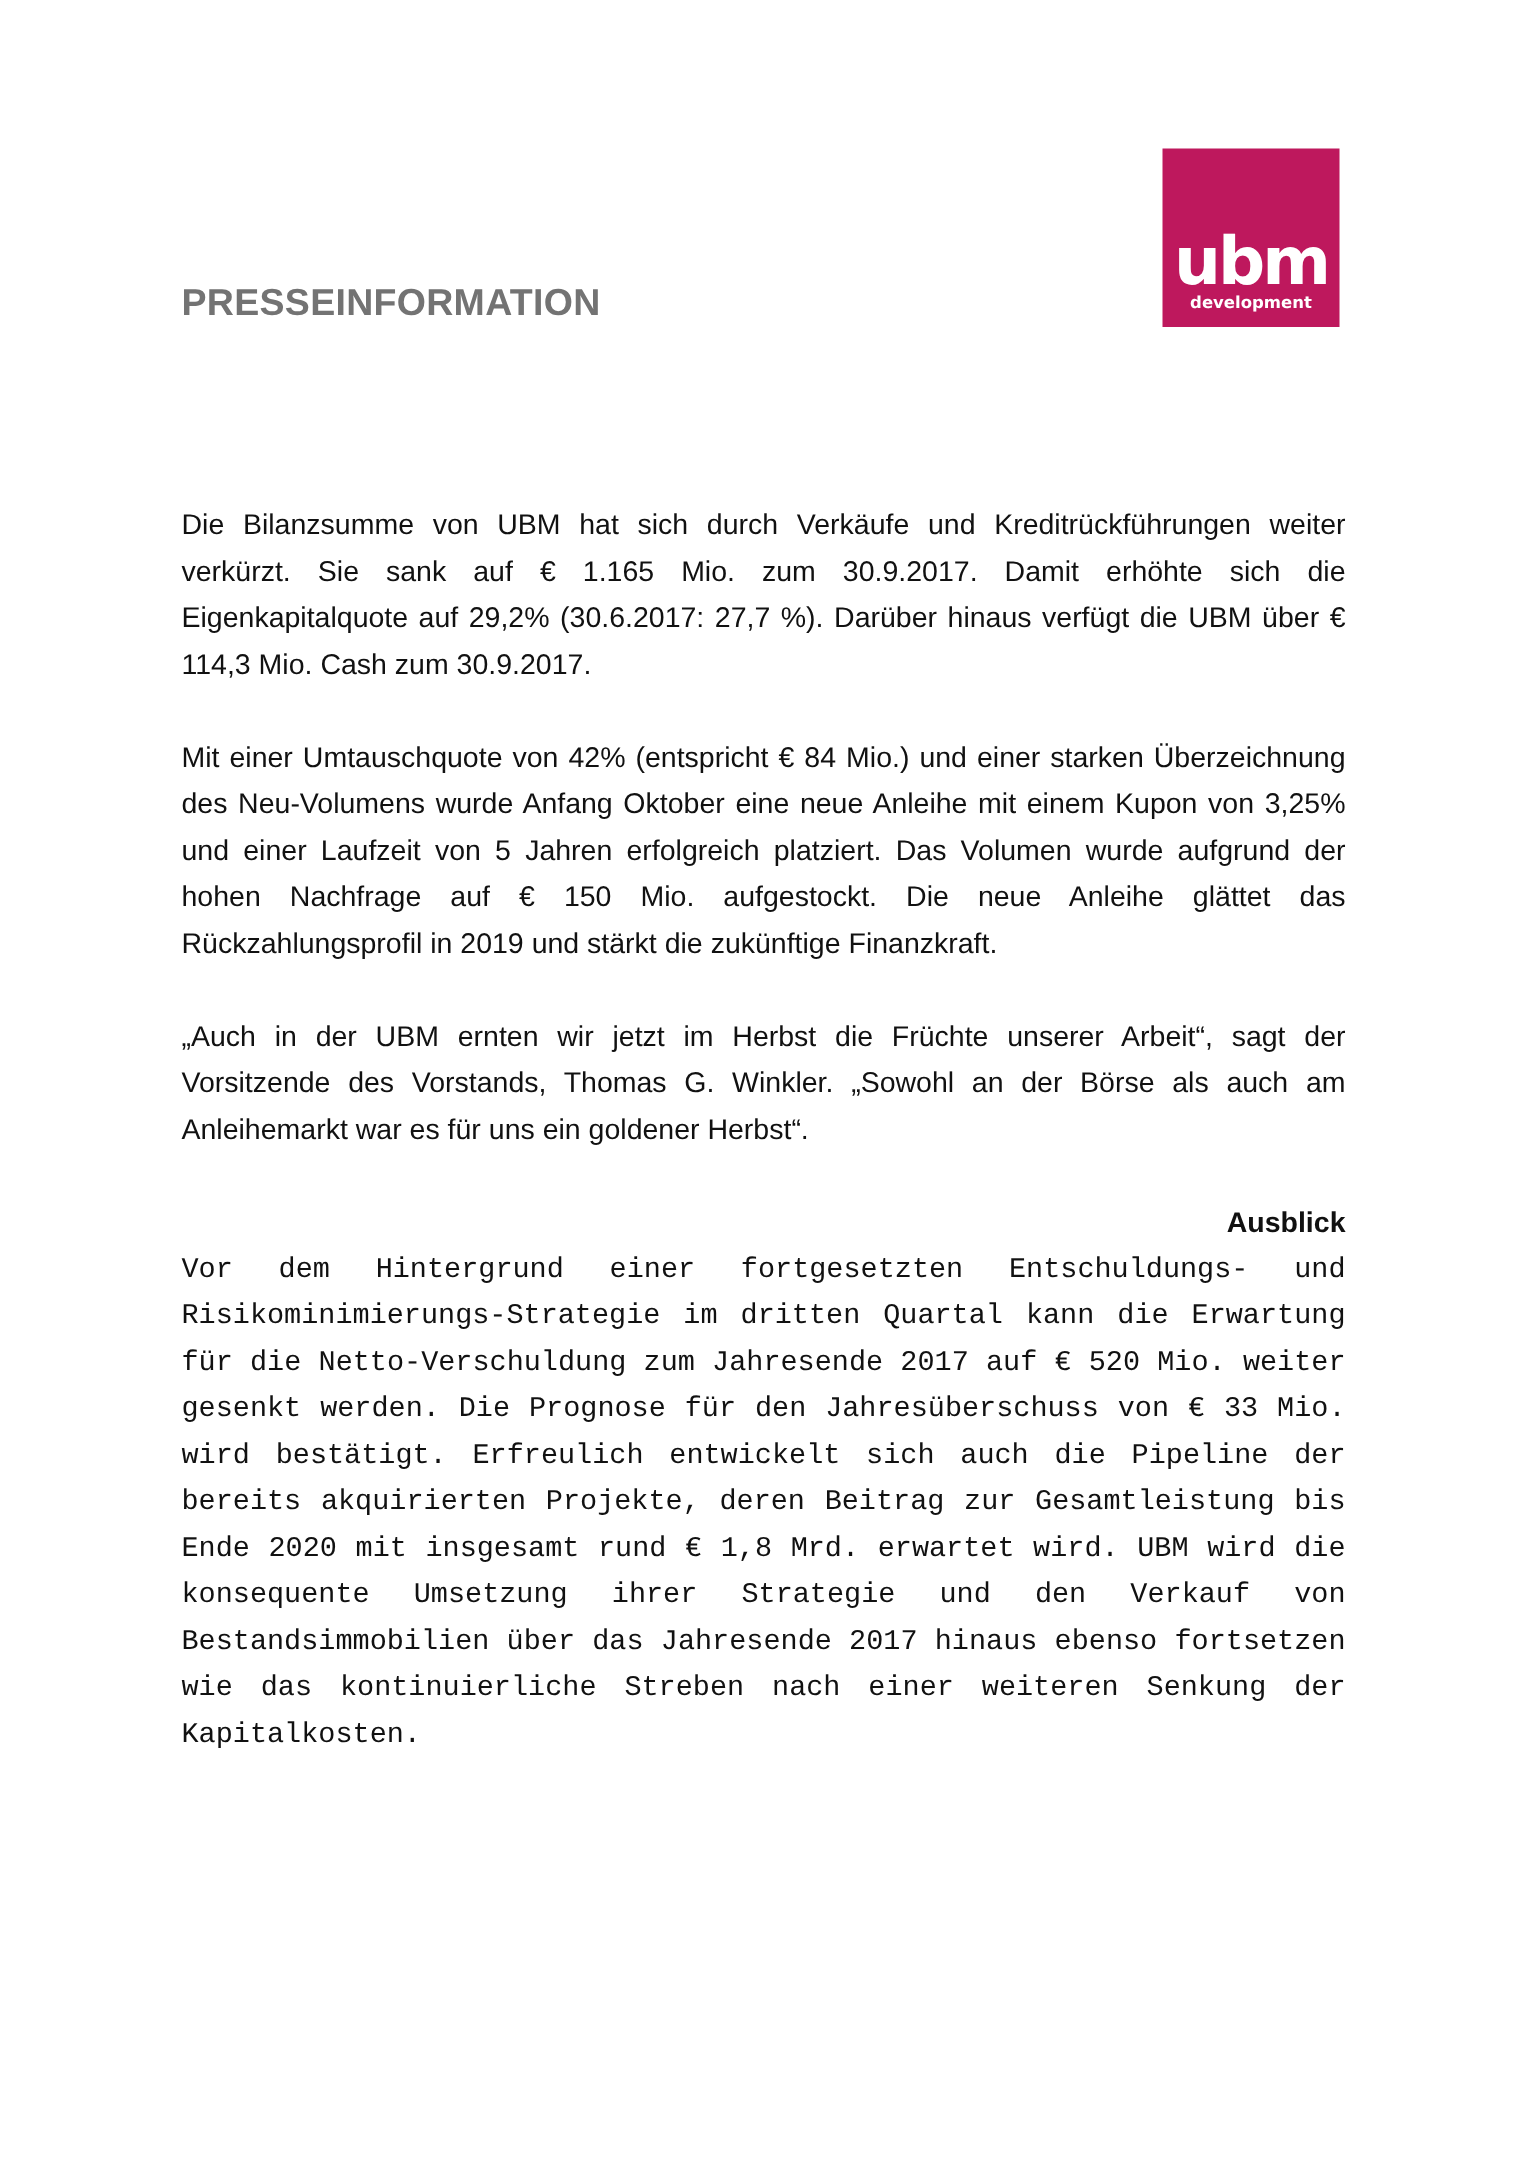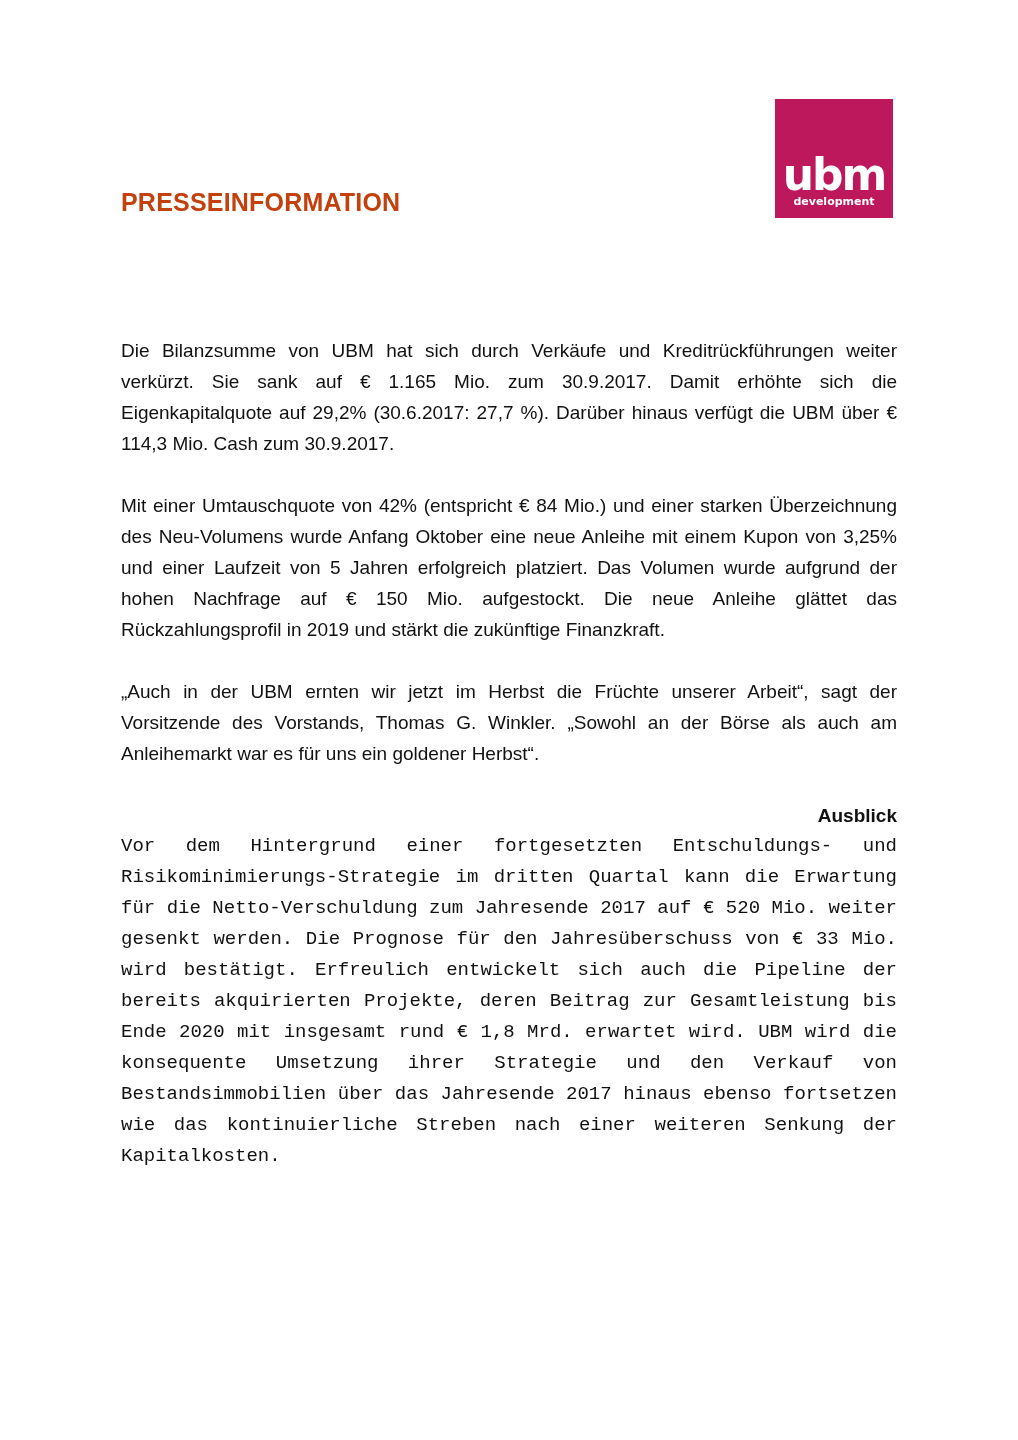--- a/index.html
+++ b/index.html
@@ -42,21 +42,21 @@
   }
   .title {
     position: absolute;
     left: 121px;
     top: 190px;
     margin: 0;
     font-size: 25px;
     line-height: 1;
     font-weight: bold;
     letter-spacing: 0.2px;
-    color: #c2410c;
+    color: #737373;
   }
   .body-text {
     position: absolute;
     left: 121px;
     top: 335px;
     width: 776px;
     font-size: 19px;
     line-height: 31px;
     text-align: justify;
   }

